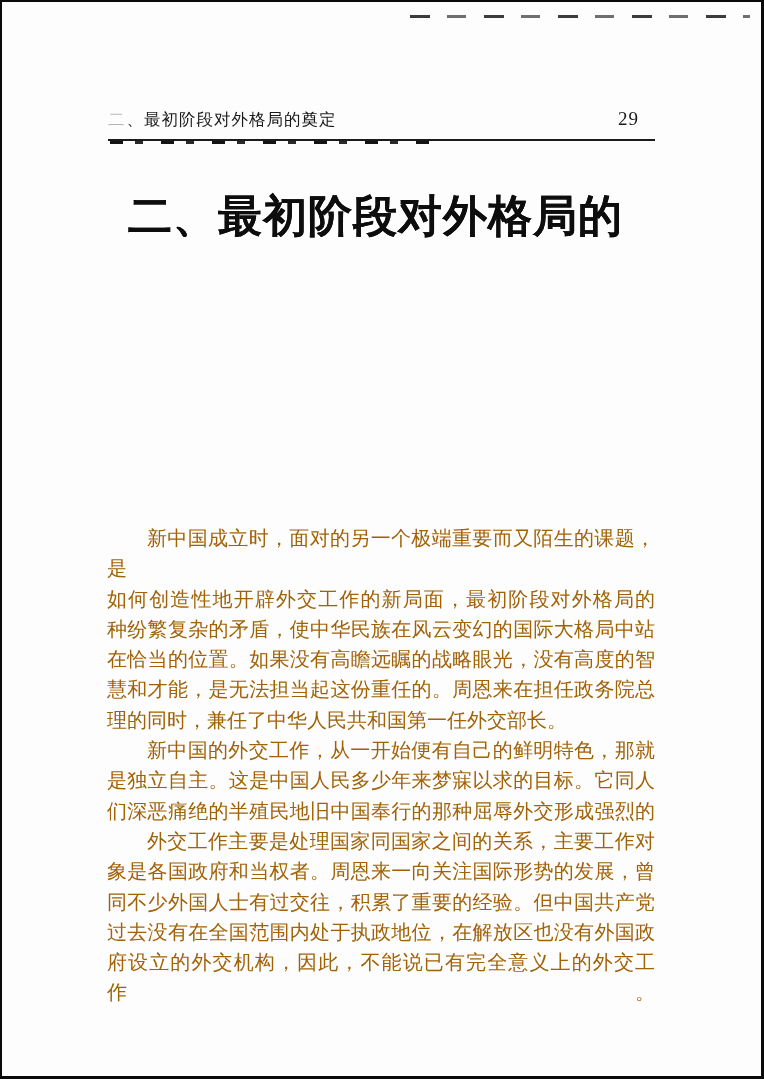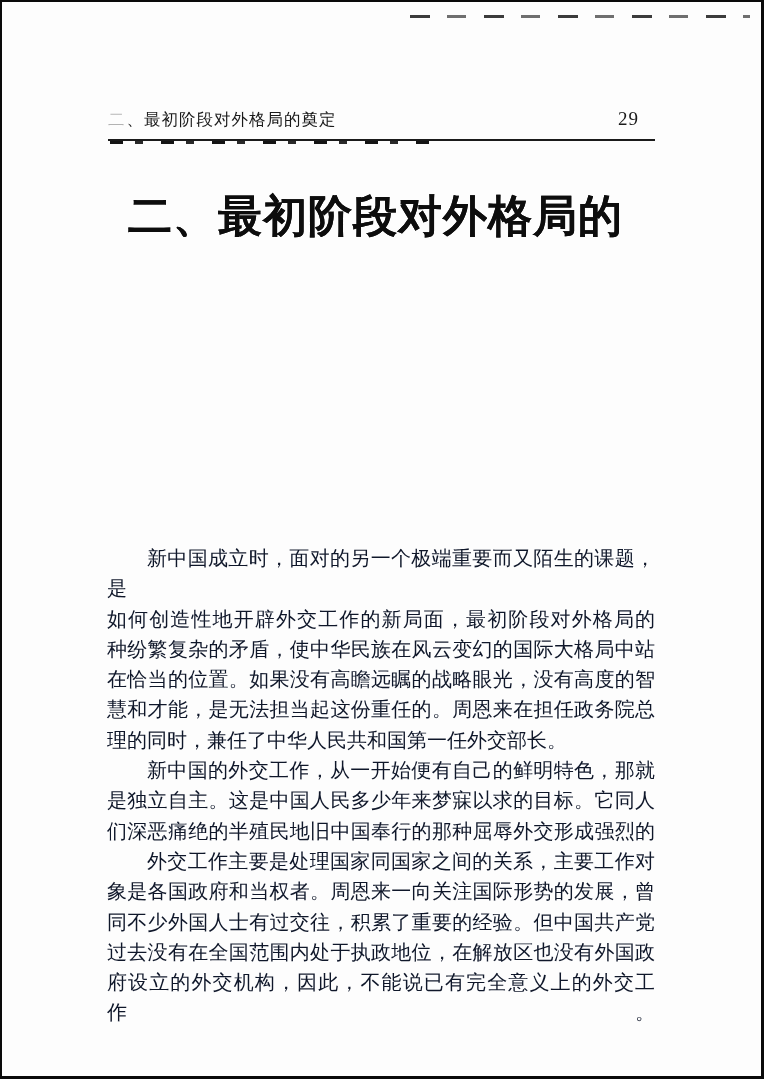--- a/index.html
+++ b/index.html
@@ -43,21 +43,21 @@
   .chapter-title{
     position:absolute;left:124px;top:186px;margin:4px;
     font-size:44px;line-height:53px;font-weight:900;
     color:#0d0d0d;letter-spacing:1px;white-space:nowrap;
     font-family:"Liberation Serif","DejaVu Serif",serif;
     text-shadow:0 0 .6px #0d0d0d;
   }
   .chapter-title .t2{padding-left:73px;}
   .body-text{
     position:absolute;left:107px;top:523px;width:548px;
-    font-size:20px;line-height:30.3px;color:#0f172a;margin-top:20px;
+    font-size:20px;line-height:30.3px;color:#a16207;
   }
   .bline{margin:0;white-space:nowrap;}
   .bline.j{
     white-space:normal;
     text-align:justify;
     text-align-last:justify;
   }
   .bline.ind{text-indent:40px;}
   .bline.end{text-align-last:left;}
 </style>

